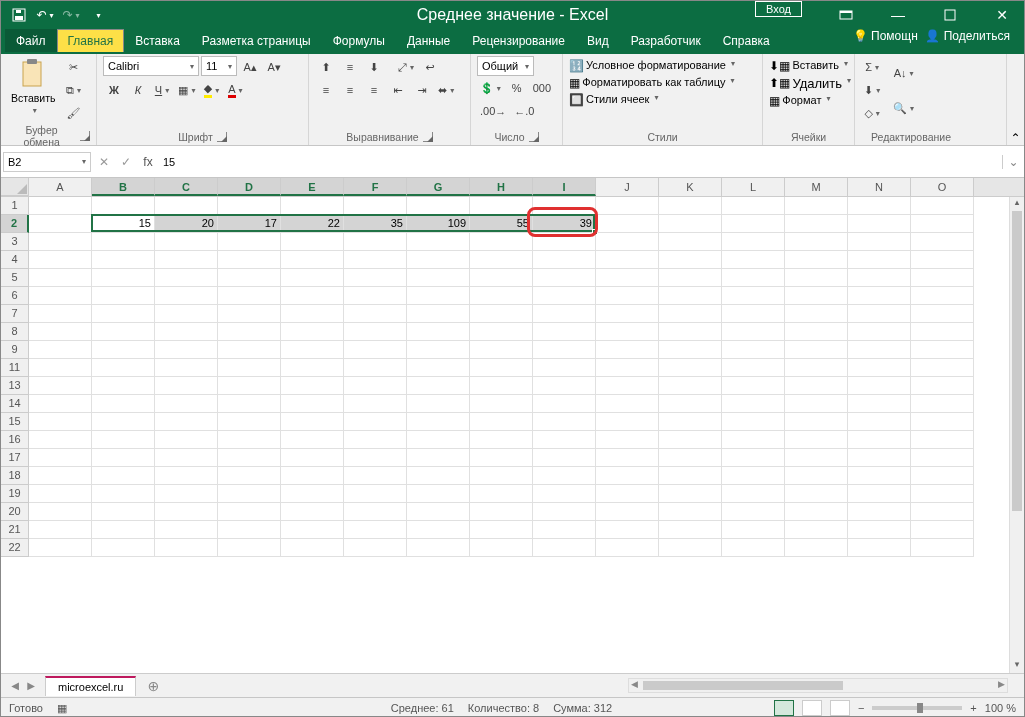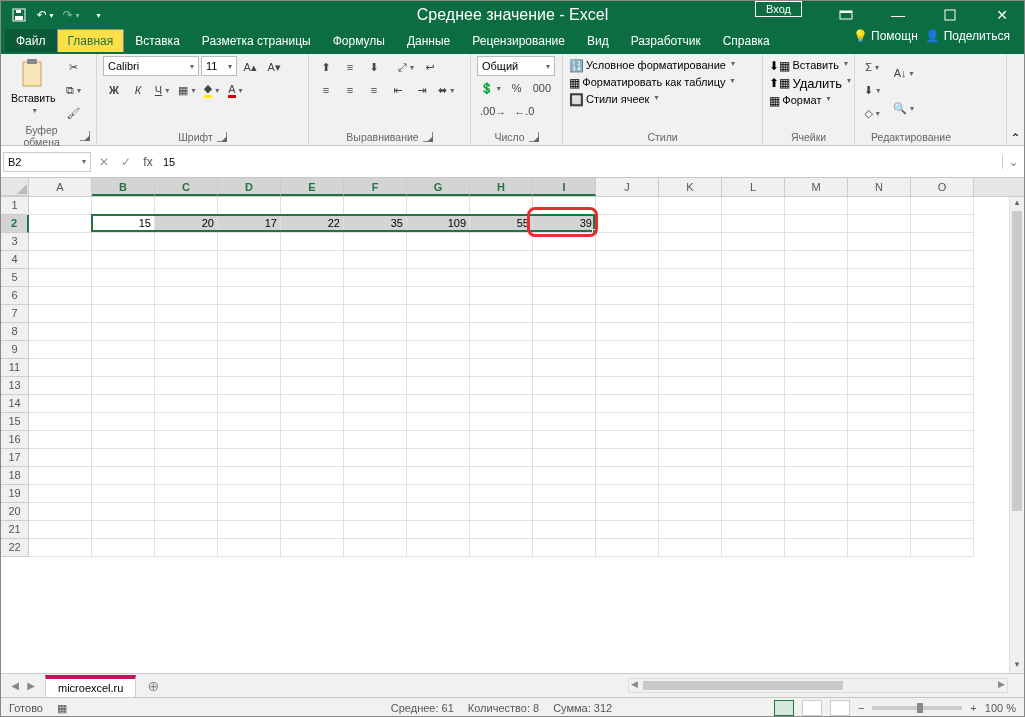--- a/index.html
+++ b/index.html
@@ -50,21 +50,21 @@
 .cell.sel{background:#d4d4d4}
 .sel-border{position:absolute;border:2px solid #217346;pointer-events:none}
 .sel-handle{position:absolute;width:6px;height:6px;background:#217346;border:1px solid #fff}
 .red-highlight{position:absolute;border:3px solid #e03030;border-radius:8px;pointer-events:none}
 .vscroll{position:absolute;right:0;top:19px;bottom:0;width:15px;background:#f0f0f0;border-left:1px solid #ddd}
 .vscroll .thumb{position:absolute;left:2px;right:2px;top:14px;height:300px;background:#cacaca}
 .vscroll .arr{position:absolute;left:0;right:0;height:14px;text-align:center;font-size:9px;color:#666;cursor:pointer}
 .sheet-tabs{height:24px;background:#f1f1f1;border-top:1px solid #ccc;display:flex;align-items:center;position:relative}
 .nav-arrows{display:flex;gap:0;padding:0 6px}
 .nav-arrow{width:16px;text-align:center;cursor:pointer;color:#888;font-size:10px}
-.stab{padding:3px 12px;background:#fff;border:1px solid #ccc;border-bottom:none;font-size:11px;cursor:pointer;border-top:4px solid #be185d}
+.stab{padding:3px 12px;background:#fff;border:1px solid #ccc;border-bottom:none;font-size:11px;cursor:pointer;border-top:2px solid #be185d}
 .addsheet{width:22px;text-align:center;cursor:pointer;color:#888;font-size:14px;margin-left:6px}
 .hscroll-area{margin-left:auto;width:380px;height:15px;background:#f0f0f0;border:1px solid #ddd;margin-right:16px;position:relative}
 .hscroll-area .thumb{position:absolute;left:14px;top:2px;bottom:2px;width:200px;background:#cacaca}
 .statusbar{height:21px;background:#f1f1f1;border-top:1px solid #c6c6c6;display:flex;align-items:center;font-size:11px;color:#555;padding:0 8px;gap:14px}
 .sb-right{margin-left:auto;display:flex;align-items:center;gap:8px}
 .viewbtn{width:20px;height:16px;border:1px solid #ccc;cursor:pointer;background:#fff}
 .viewbtn.active{background:#d4e8dc;border-color:#217346}
 .zoom-slider{width:90px;height:4px;background:#ccc;position:relative}
 .zoom-slider .zthumb{position:absolute;left:45px;top:-3px;width:6px;height:10px;background:#888}
 svg{display:block}
@@ -210,21 +210,21 @@
       </div>
     </div>
     <div class="rgroup-label">
         <span>Выравнивание</span>
         <span class="dlauncher"></span>
       </div>
   </div>
 
   <div class="rgroup" style="width:92px">
     <div class="rgroup-body vstack" style="width:100%">
-      <div class="ribsel" style="width:78px">
+      <div class="ribsel" style="width:57px">
           <span>Общий</span>
           <span class="dd" style="margin-left:auto">▾</span>
         </div>
       <div class="hstack">
         <div class="ribbtn">💲<span class="dd">▾</span></div>
         <div class="ribbtn">%</div>
         <div class="ribbtn">000</div>
       </div>
       <div class="hstack">
         <div class="ribbtn">.00→</div>

